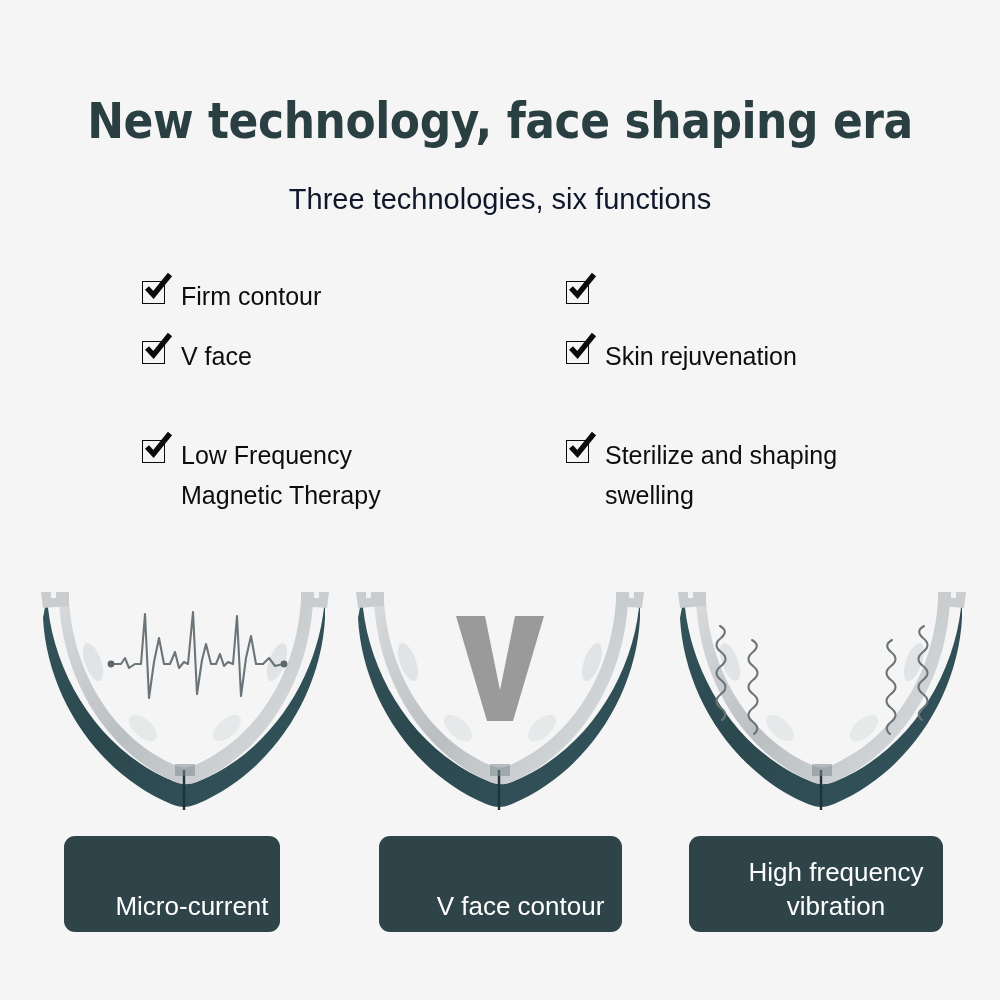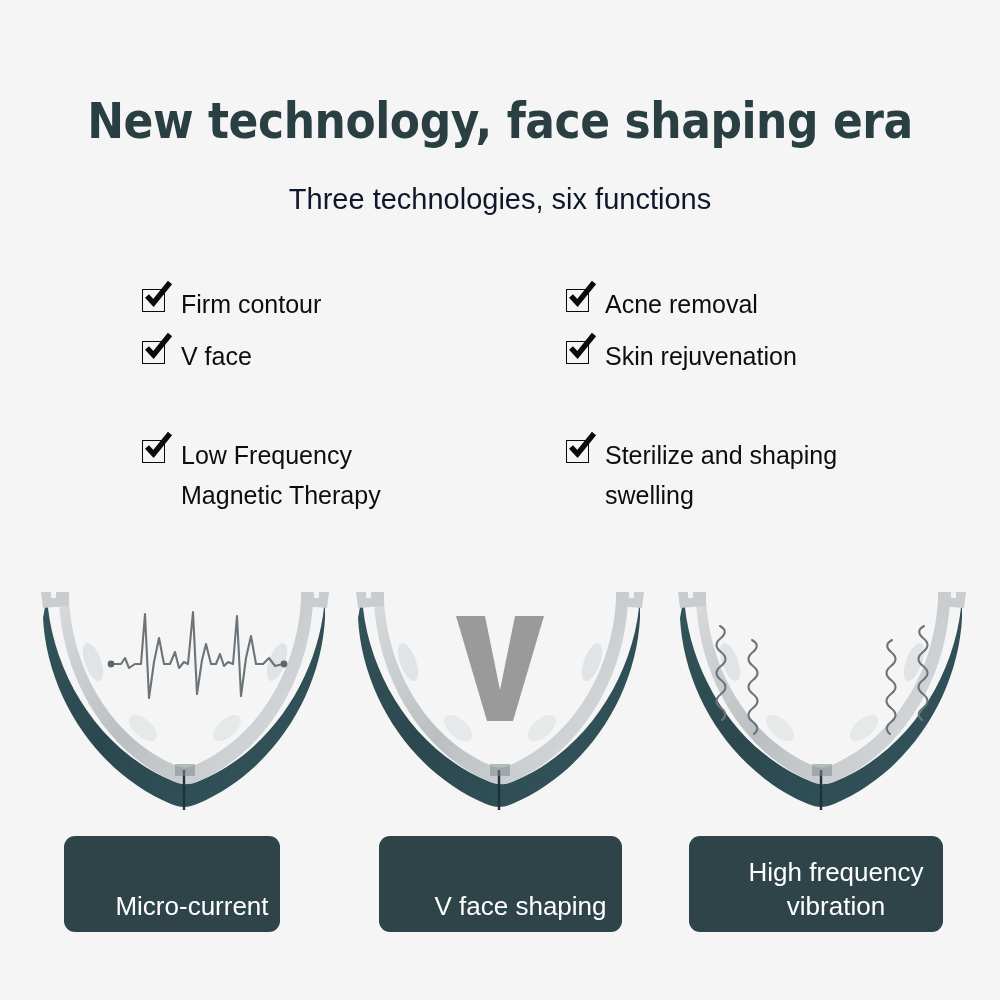--- a/index.html
+++ b/index.html
@@ -61,21 +61,21 @@
   }
   .feat-col.left  { left: 142px; }
   .feat-col.right { left: 566px; }
 
   .feat-row {
     position: absolute;
     display: flex;
     align-items: flex-start;
     gap: 16px;
   }
-  .feat-row.r0 { top: 12px; }
+  .feat-row.r0 { top: 4px; }
   .feat-row.r1 { top: 64px; }
   .feat-row.r2 { top: 163px; }
 
   .chk {
     position: relative;
     width: 23px;
     height: 23px;
     flex: 0 0 23px;
     margin-top: 5px;
     border: 1.6px solid #0b0b0b;
@@ -192,21 +192,20 @@
     </div>
 
     <div class="feat-col right">
 
       <div class="feat-row r0">
         <span class="chk">
           <svg viewBox="0 0 34 34" aria-hidden="true">
             <path d="M7 17 L13.5 24 L30 3.5" fill="none" stroke="#0b0b0b" stroke-width="5.4" stroke-linecap="butt" stroke-linejoin="miter"></path>
           </svg>
         </span>
-        <span class="feat-label">Acne removal</span>
       </div>
 
       <div class="feat-row r1">
         <span class="chk">
           <svg viewBox="0 0 34 34" aria-hidden="true">
             <path d="M7 17 L13.5 24 L30 3.5" fill="none" stroke="#0b0b0b" stroke-width="5.4" stroke-linecap="butt" stroke-linejoin="miter"></path>
           </svg>
         </span>
         <span class="feat-label">Skin rejuvenation</span>
       </div>
@@ -347,21 +346,21 @@
       </svg>
     </div>
 
   </div>
 
   <div class="labels">
     <div class="label-box b0">
       <span class="label-text">Micro-current</span>
     </div>
     <div class="label-box b1">
-      <span class="label-text">V face shaping</span>
+      <span class="label-text">V face contour</span>
     </div>
     <div class="label-box b2">
       <span class="label-text">High frequency
 vibration</span>
     </div>
   </div>
 
 </div>
 
 </body></html>

